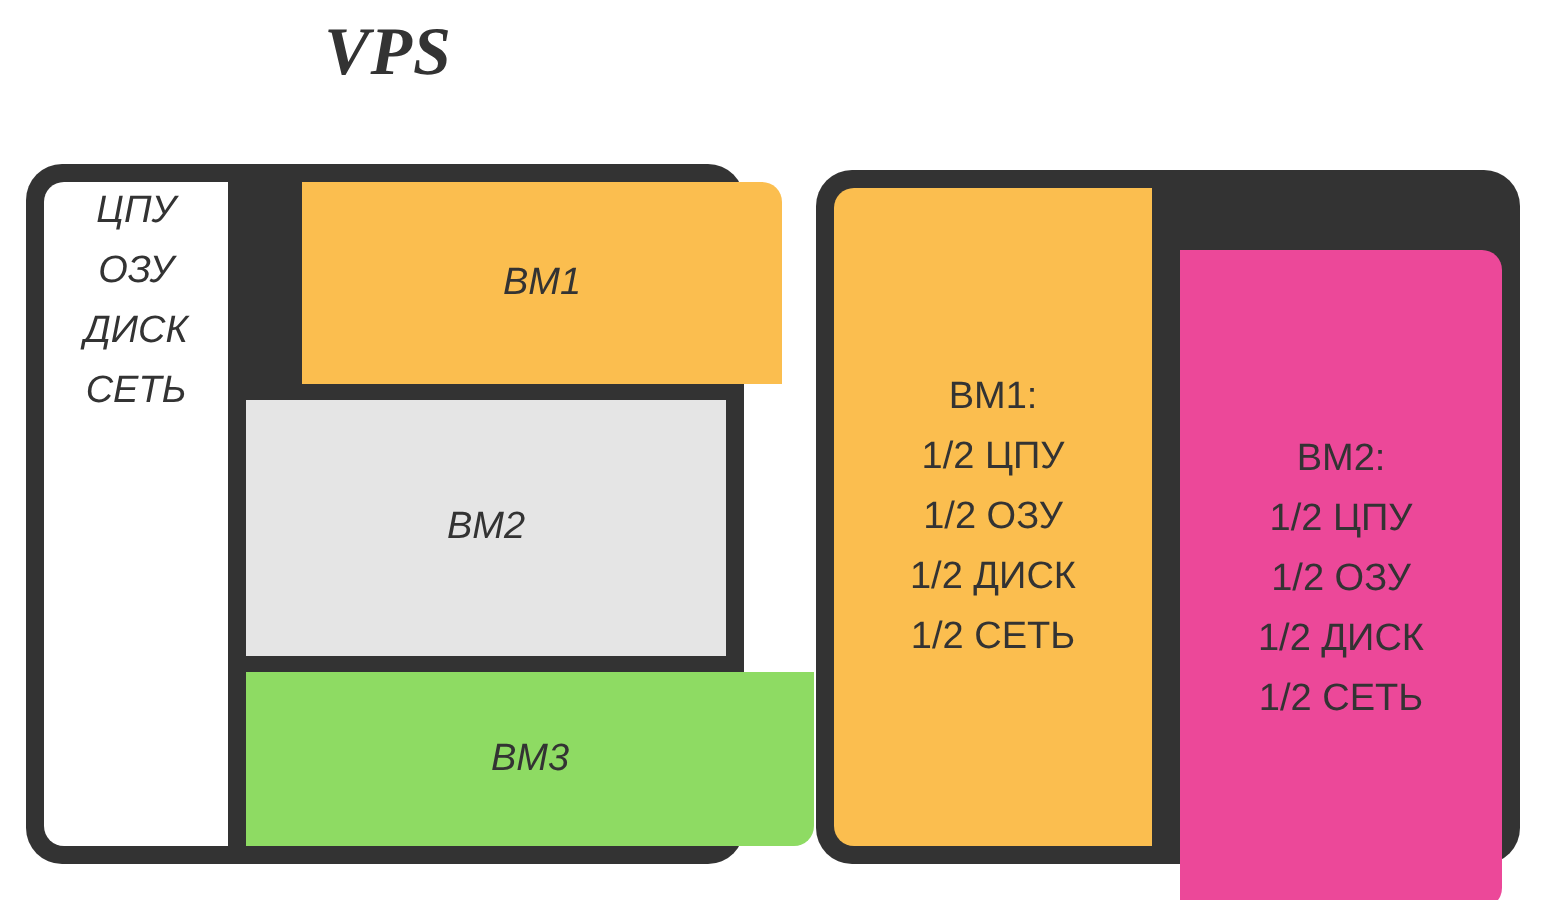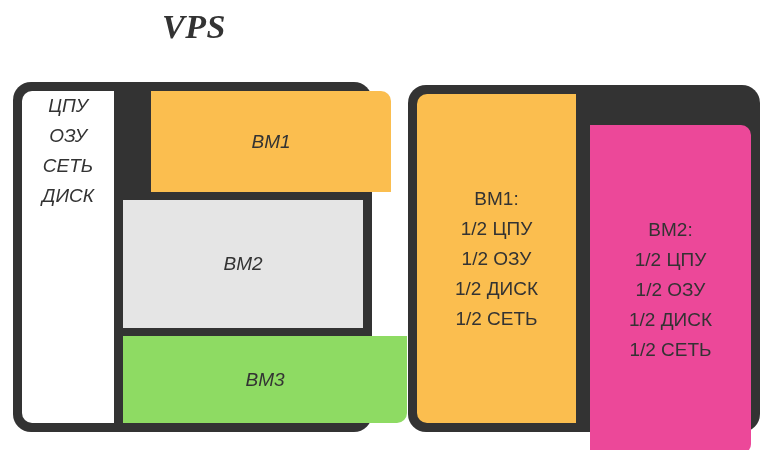--- a/index.html
+++ b/index.html
@@ -156,22 +156,22 @@
 
 <section class="panel" id="panel-vps">
 
   <div class="panel-title">VPS</div>
 
   <div class="container-frame" id="vps-container">
 
     <div id="vps-host-resources">
       <span class="host-res-line">ЦПУ</span>
       <span class="host-res-line">ОЗУ</span>
+      <span class="host-res-line">ДИСК</span>
       <span class="host-res-line">СЕТЬ</span>
-      <span class="host-res-line">ДИСК</span>
     </div>
 
     <div class="vm-block" id="vps-vm1">
       <span class="vm-label">ВМ1</span>
     </div>
 
     <div class="vm-block" id="vps-vm2">
       <span class="vm-label">ВМ2</span>
     </div>
 

